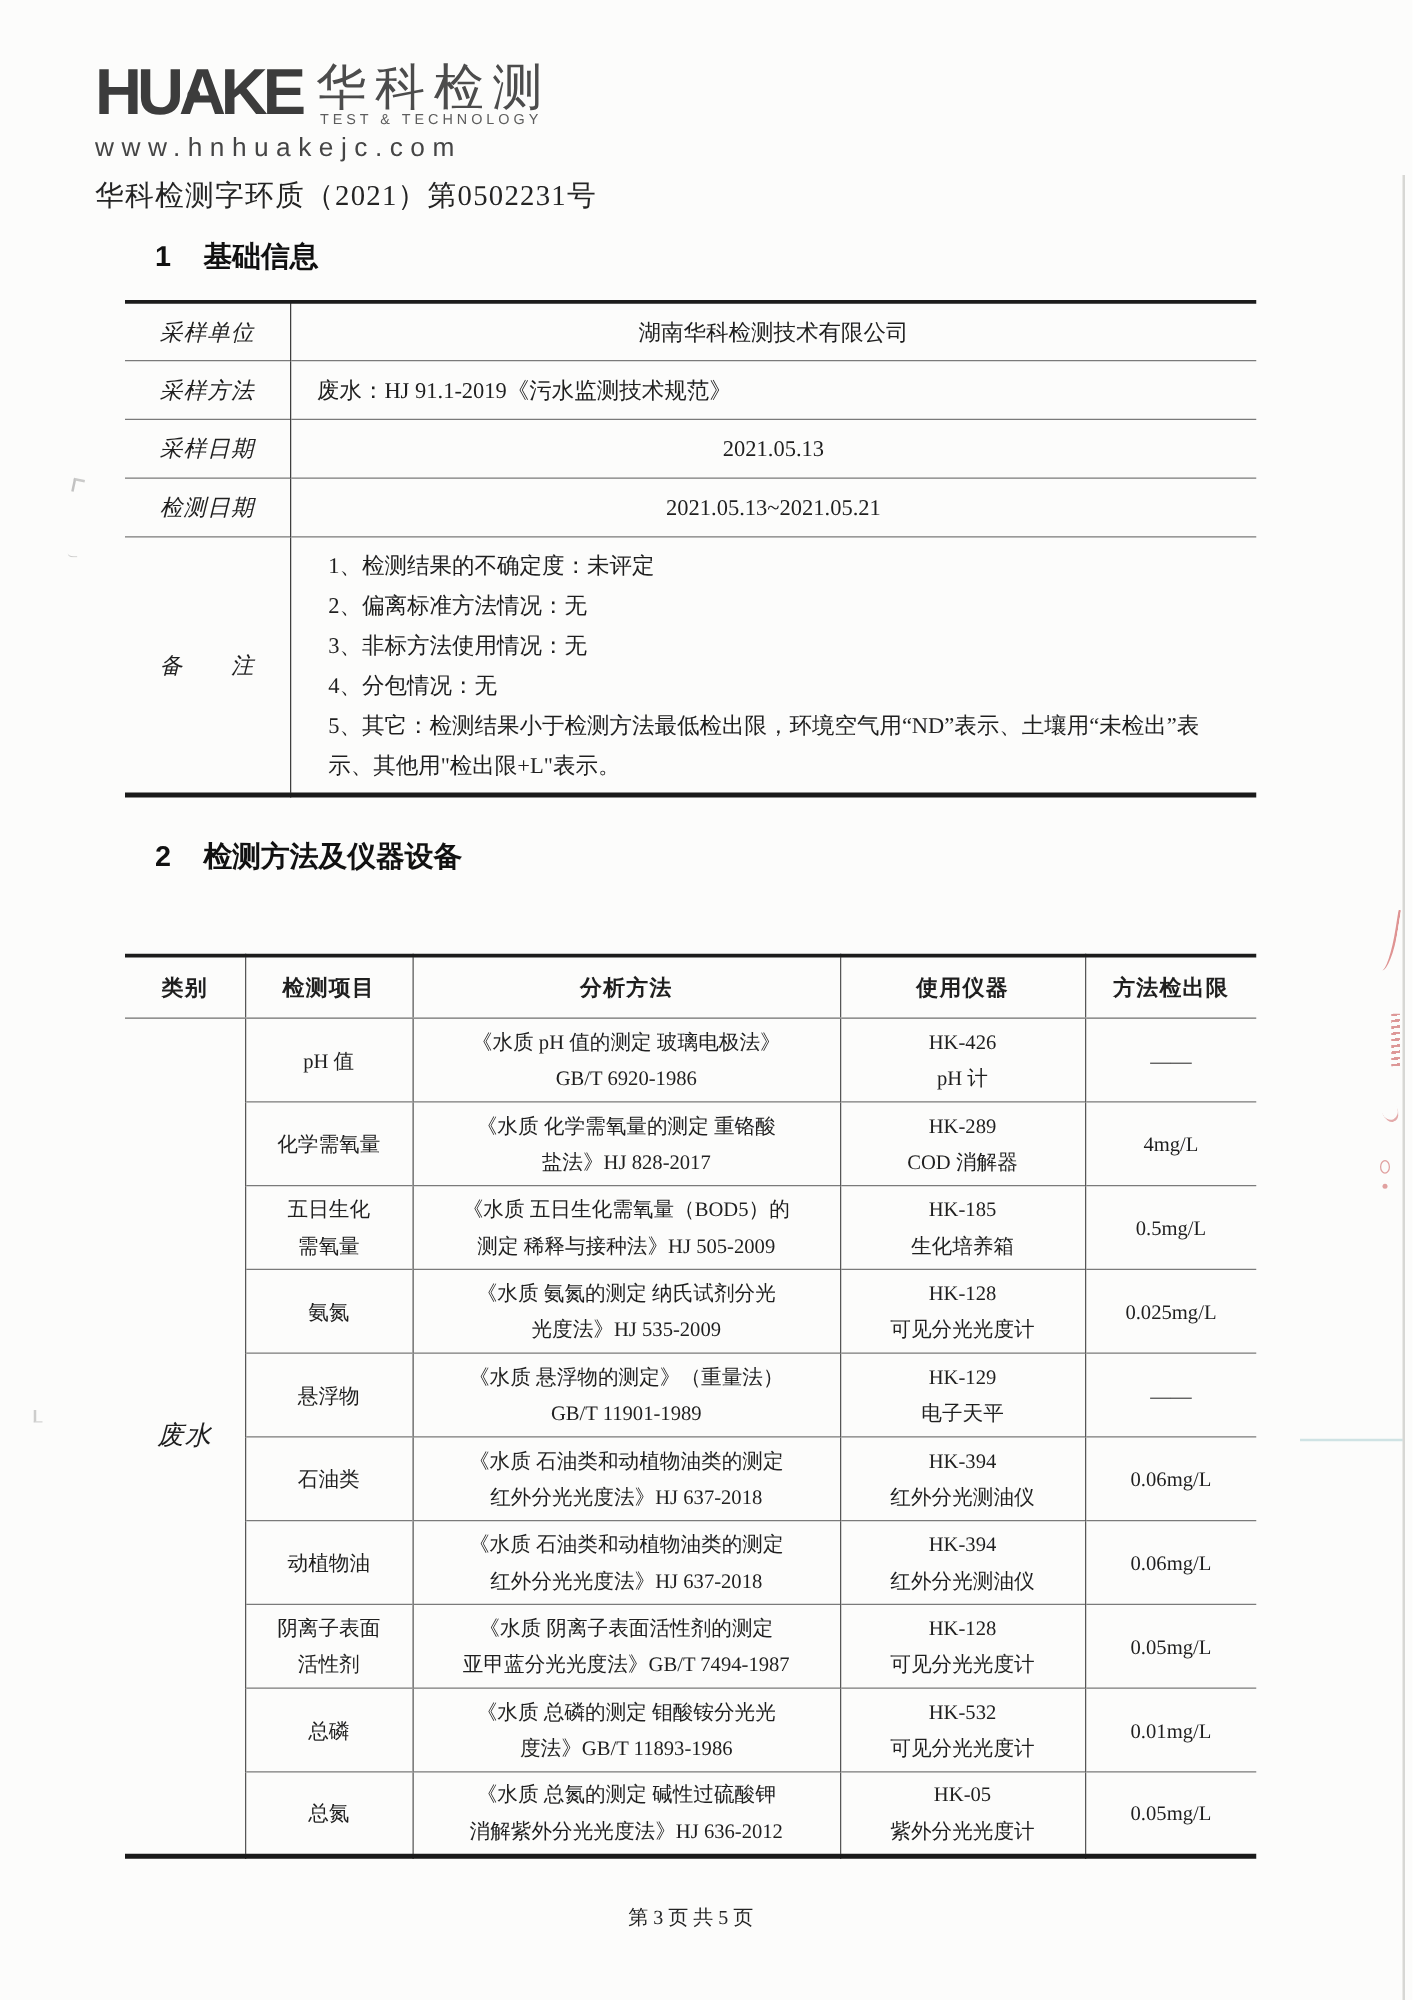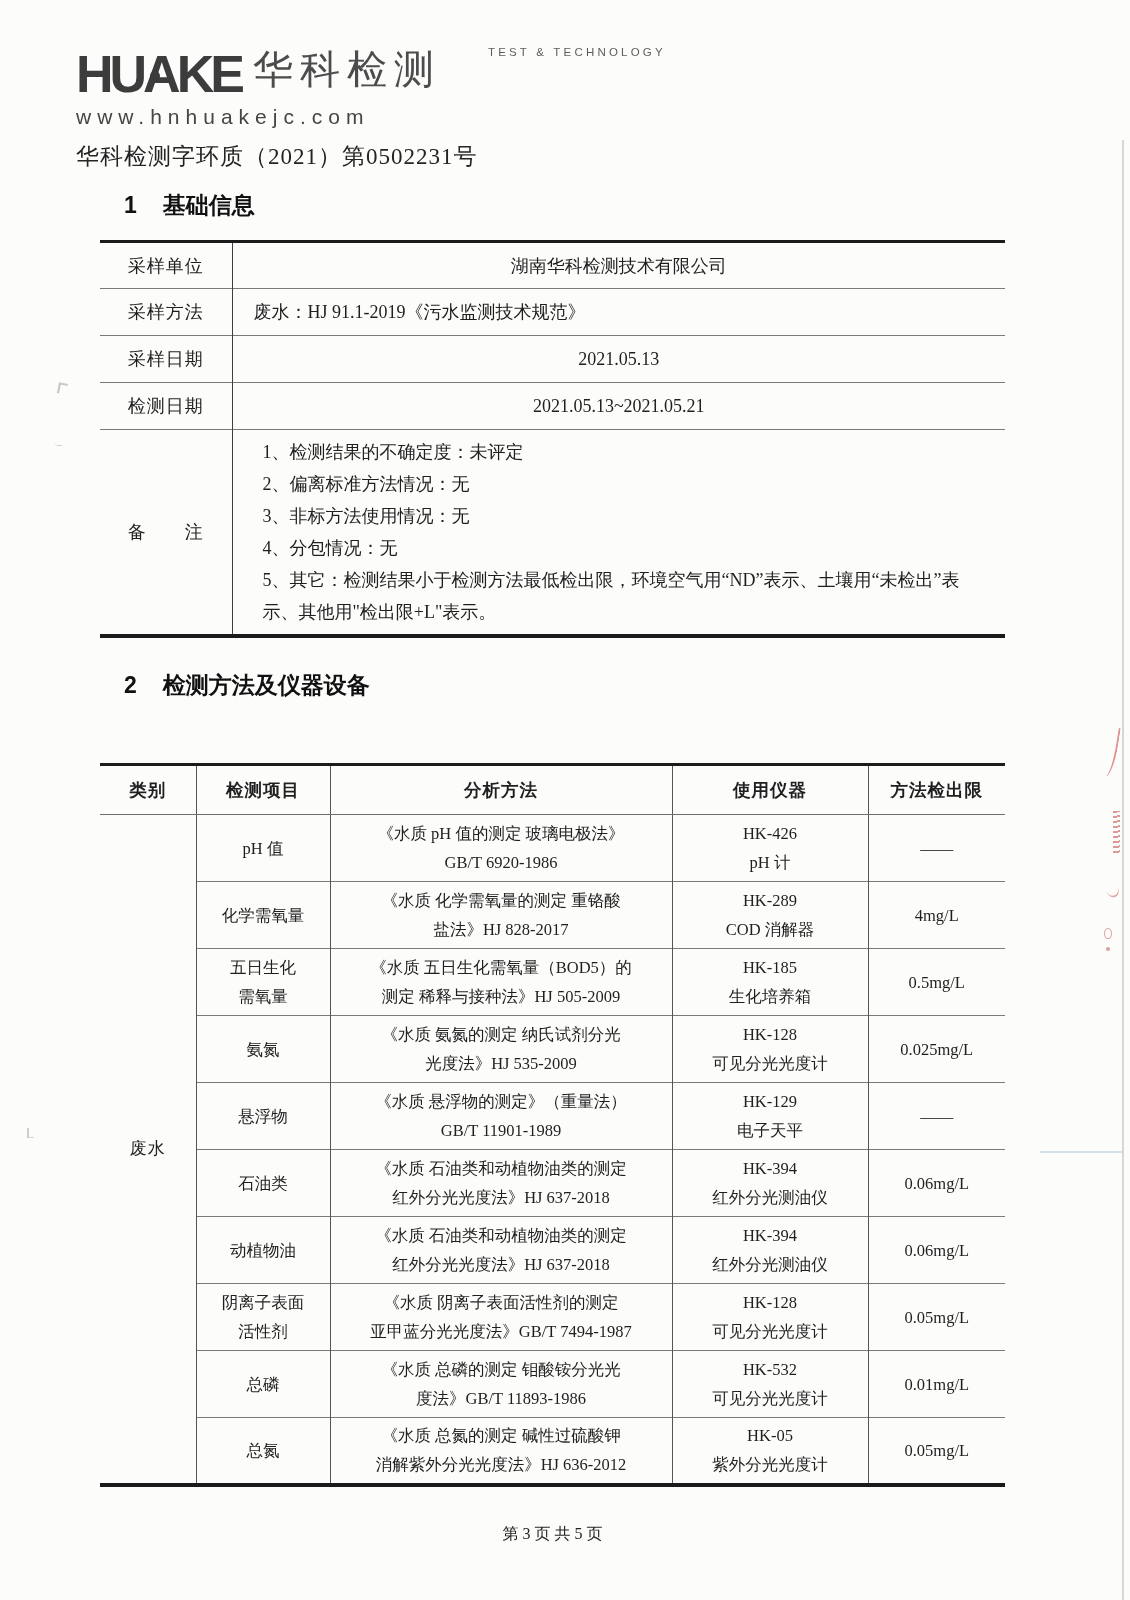--- a/index.html
+++ b/index.html
@@ -14,21 +14,21 @@
   .logo-block { position:absolute; left:76px; top:48px; }
   .logo-row { display:flex; align-items:flex-start; }
   .logo-huake {
     position:relative;
     font-family:"Liberation Sans","DejaVu Sans",sans-serif;
     font-weight:900; font-size:52px; line-height:52px;
     letter-spacing:-4px; color:#3c3c3c;
   }
   .logo-dot { position:absolute; left:74px; top:23px; width:10px; height:10px;
     border-radius:50%; background:#3c3c3c; }
-  .logo-right { margin-left:12px; display:flex; flex-direction:row;gap:44px; }
+  .logo-right { margin-left:12px; display:flex; flex-direction:column; }
   .logo-cn { font-size:40px; line-height:44px; color:#4c4c4c; letter-spacing:7px; }
   .logo-sub { font-family:"Liberation Sans","DejaVu Sans",sans-serif;
     font-size:11.5px; color:#5d5d5d; letter-spacing:3.2px; margin-top:-2px; padding-left:3px; }
   .website { margin-top:5px; font-family:"Liberation Sans","DejaVu Sans",sans-serif;
     font-size:21px; letter-spacing:6px; color:#454545; }
   .doc-number { position:absolute; left:76px; top:141px; font-size:23px; color:#242424; letter-spacing:1px; }
   
   .sec-heading { position:absolute; left:124px;
     font-family:"Liberation Sans","DejaVu Sans",sans-serif;
     font-weight:700; font-size:23px; color:#111; }
@@ -36,36 +36,36 @@
   #h1 { top:190px; } #h2 { top:670px; }
   .tbl-caption { position:absolute; left:100px; top:726px; width:905px;
     text-align:center; font-weight:700; font-size:19px; color:#151515; }
   
   .t1 { position:absolute; left:100px; top:240px; width:905px;
     border-collapse:collapse; table-layout:fixed;
     border-top:3px solid #1c1c1c; border-bottom:4px solid #1a1a1a; }
   .t1 tr { height:47px; }
   .t1 tr.tall { height:auto; }
   .t1 td { border-top:1px solid #7a7a7a; font-size:18px; vertical-align:middle; }
-  .t1 td.t1-label { border-right:1px solid #3f3f3f; text-align:center; letter-spacing:1px; }
+  .t1 td.t1-label { border-right:1px solid #3f3f3f; text-align:center; letter-spacing:1px;font-style:italic; }
   .t1-value.align-center { text-align:center; }
   .t1-value.align-left { text-align:left; padding-left:21px; }
   .t1 tr.tall .t1-value { line-height:32px; padding:6px 10px 6px 30px; }
   
   .t2 { position:absolute; left:100px; top:763px; width:905px;
     border-collapse:collapse; table-layout:fixed;
     border-top:3px solid #1c1c1c; border-bottom:4px solid #1a1a1a; }
   .t2 thead tr { height:50px; }
   .t2 tbody tr { height:67px; }
   .t2 th { font-size:17.5px; font-weight:700; text-align:center; vertical-align:middle;
     border-bottom:1px solid #6f6f6f; border-left:1px solid #565656; letter-spacing:1px; }
   .t2 th:first-child { border-left:none; }
   .t2 td { border-top:1px solid #7a7a7a; border-left:1px solid #565656;
     font-size:16.5px; line-height:29px; text-align:center; vertical-align:middle; padding:3px 4px; }
-  .t2 td.cat { border-left:none; border-top:none; font-size:17px; letter-spacing:1px; }
+  .t2 td.cat { border-left:none; border-top:none; font-size:21px; letter-spacing:1px;font-style:italic; }
   .pre { white-space:pre-line; }
   
   .page-footer { position:absolute; left:100px; top:1524px; width:905px;
     text-align:center; font-size:16px; color:#242424; }
   
   .artifact { position:absolute; pointer-events:none; }
   .edge-line { left:1122px; top:140px; width:2px; height:1460px; background:#d7d7d4; }
   .red-mark-1 { left:1106px; top:727px; width:11px; height:50px;
     border-right:2px solid rgba(198,62,62,.55); border-radius:0 0 70% 0; transform:rotate(9deg); }
   .red-mark-2 { left:1113px; top:811px; width:7px; height:42px;

